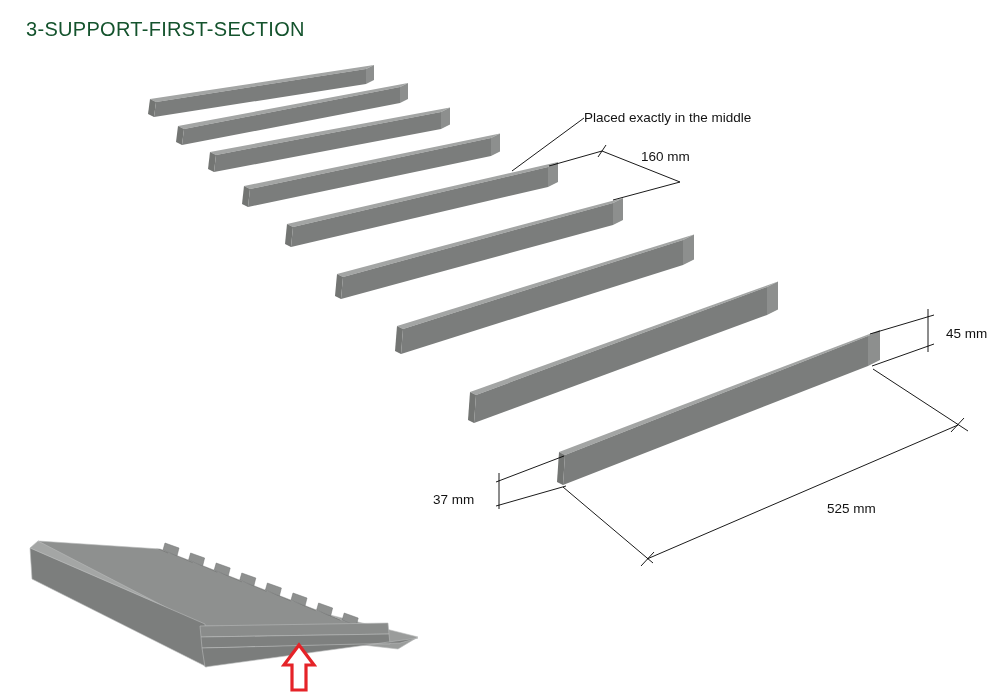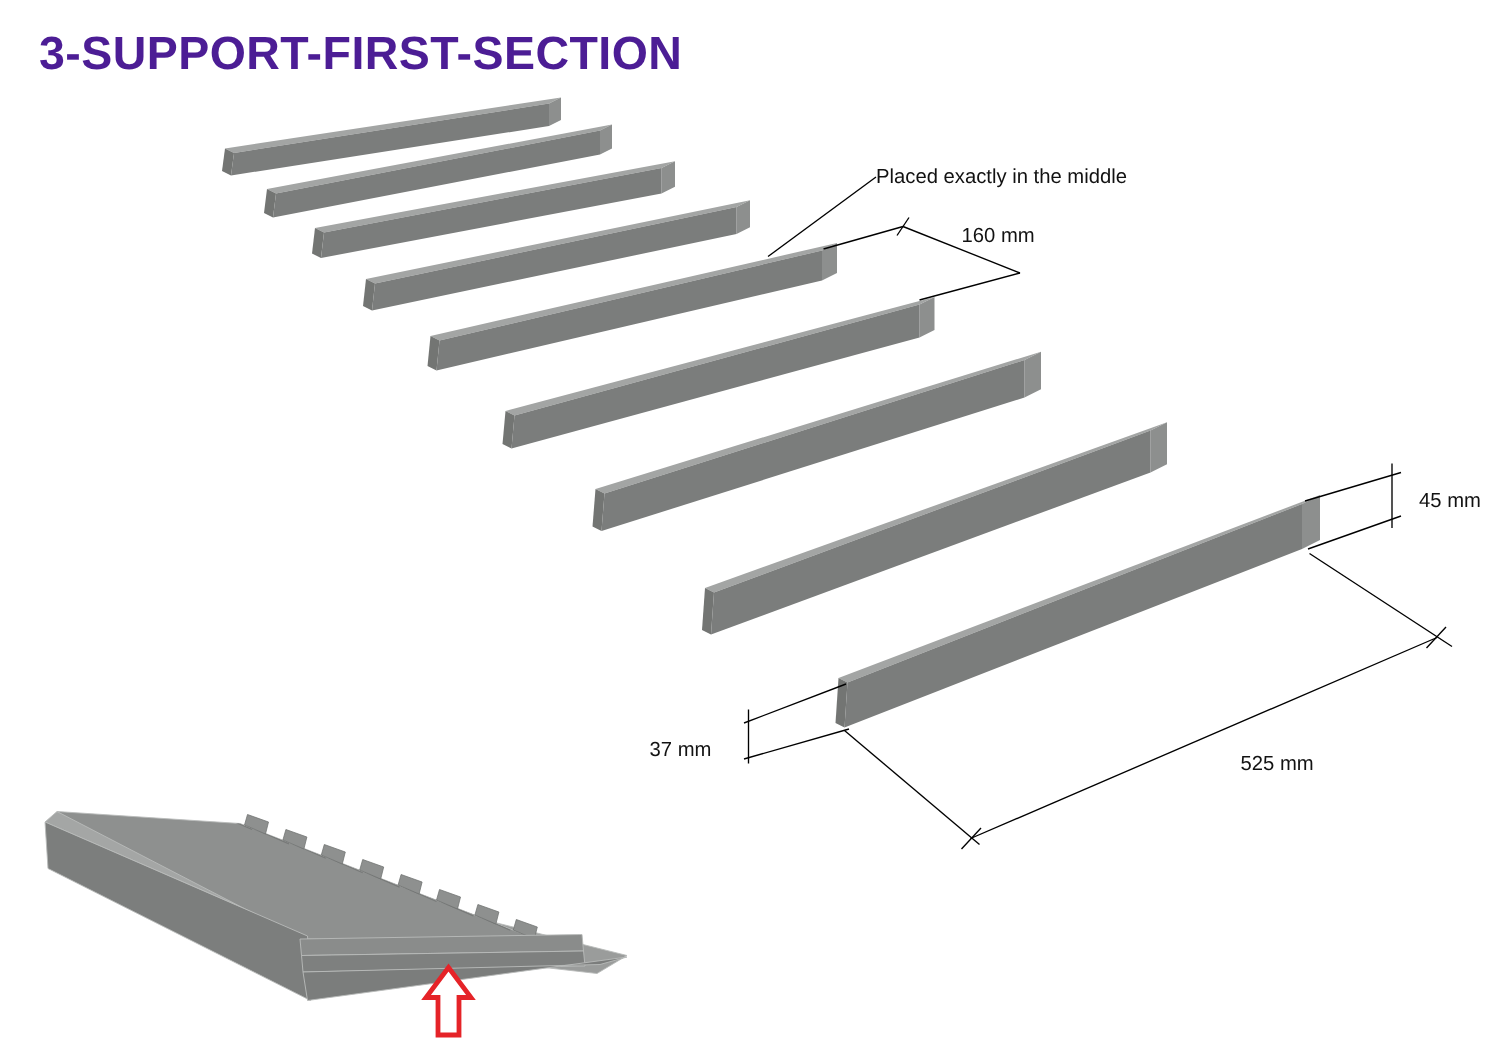--- a/index.html
+++ b/index.html
@@ -1,19 +1,19 @@
 <!DOCTYPE html>
 <html><head>
 <meta charset="utf-8">
 <style>
   html,body{margin:0;padding:0;background:#ffffff;}
   #stage{position:relative;width:1000px;height:700px;background:#ffffff;overflow:hidden;
          font-family:"Liberation Sans",sans-serif;}
-  #title{position:absolute;left:26px;top:18px;font-size:31px;font-weight:700;
-         color:#4c1d95;letter-spacing:0.3px;white-space:nowrap;}
+  #title{position:absolute;left:26px;top:18px;font-size:20px;font-weight:400;
+         color:#14532d;letter-spacing:0.3px;white-space:nowrap;}
   svg{position:absolute;left:0;top:0;}
   .dimtext{font-family:"Liberation Sans",sans-serif;font-size:13.5px;fill:#121212;}
 </style>
 </head>
 <body>
 
 <div id="stage">
 
   <div id="title">3-SUPPORT-FIRST-SECTION</div>
 

